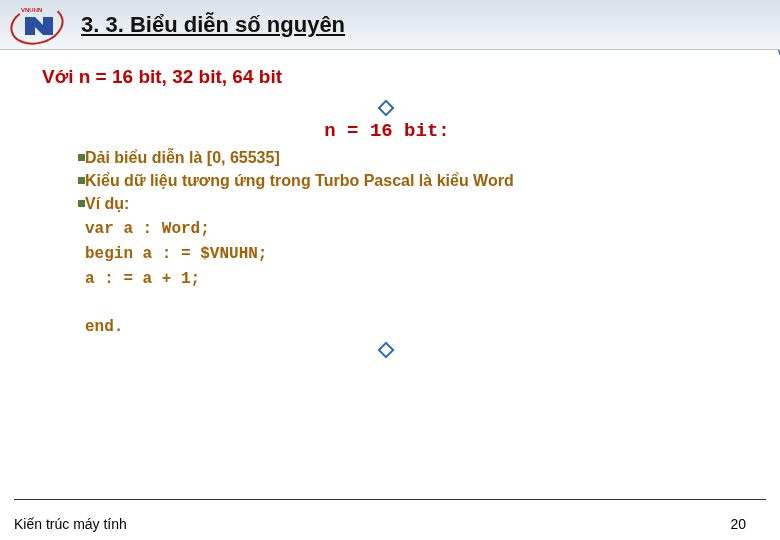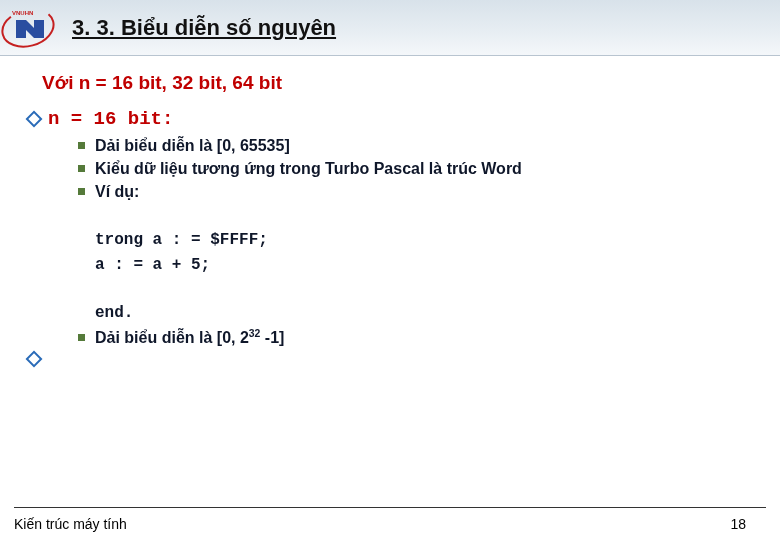--- a/index.html
+++ b/index.html
@@ -12,26 +12,26 @@
     overflow: hidden;
   }
   .corner-deco {
     position: absolute;
     top: 0; right: 0;
     width: 60px; height: 60px;
     pointer-events: none;
   }
   .header-bar {
     position: relative;
-    height: 56px;
+    height: 50px;
     background: linear-gradient(to bottom, #d8e2ea 0%, #e8eef3 60%, #f4f7fa 100%);
     border-bottom: 1px solid #b8c4d0;
     display: flex;
     align-items: center;
-    padding-left: 0;
+    padding-left: 9px;
   }
   .logo {
     width: 60px; height: 44px;
     position: relative;
     flex-shrink: 0;
   }
   .title {
     font-size: 22px;
     font-weight: bold;
     color: #111;
@@ -50,54 +50,55 @@
   }
   .l1 {
     font-size: 19px;
     font-weight: bold;
     color: #c00000;
     margin: 4px 0 4px -14px;
     display: flex;
     align-items: center;
     gap: 6px;
     font-family: "Courier New", monospace;
+    flex-direction: column;
   }
   .diamond {
     width: 12px; height: 12px;
     border: 2px solid #2a6bb8;
     transform: rotate(45deg);
     margin-right: 2px;
     flex-shrink: 0;
   }
   .l2 {
     display: flex;
-    gap: 10px;
+    gap: 0;
     margin-left: 36px;
     font-size: 16px;
     font-weight: bold;
-    color: #0f172a;
+    color: #a16207;
     line-height: 1.45;
     font-family: Arial, sans-serif;
   }
   .l2 + .l2 { margin-top: 0px; }
   .sq {
     width: 7px; height: 7px;
     background: #557a3a;
     margin-top: 8px;
     flex-shrink: 0;
   }
   .l2-body { flex: 1; }
   .mono { font-family: "Courier New", monospace; font-weight: bold; }
   sup { font-size: 0.65em; vertical-align: super; line-height: 0; }
   .footer {
     position: absolute;
     bottom: 8px;
     left: 14px; right: 14px;
     border-top: 1px solid #333;
-    padding-top: 8px;
+    padding-top: 16px;
     font-size: 14px;
     display: flex;
     align-items: center;
   }
   .footer .fl { flex: 1; text-align: left; }
   .footer .fc { flex: 0 0 auto; text-align: center; padding: 0 20px; }
   .footer .fr { flex: 1; text-align: right; }
 </style>
 </head>
 <body>
@@ -125,32 +126,28 @@
       <div class="l1">
         <span class="diamond"></span>
         <span>n = 16 bit:</span>
       </div>
       <div class="l2">
         <span class="sq"></span>
         <div class="l2-body">Dải biểu diễn là [0, 65535]</div>
       </div>
       <div class="l2">
         <span class="sq"></span>
-        <div class="l2-body">Kiểu dữ liệu tương ứng trong Turbo Pascal là trúc Word</div>
+        <div class="l2-body">Kiểu dữ liệu tương ứng trong Turbo Pascal là kiểu Word</div>
       </div>
       <div class="l2">
         <span class="sq"></span>
-        <div class="l2-body">Ví dụ:<br><br><span class="mono">trong a : = $FFFF;</span><br><span class="mono">a : = a + 5;</span><br><br><span class="mono">end.</span></div>
-      </div>
-      <div class="l2">
-        <span class="sq"></span>
-        <div class="l2-body">Dải biểu diễn là [0, 2<sup>32</sup> -1]</div>
+        <div class="l2-body">Ví dụ:<br><span class="mono">var a : Word;</span><br><span class="mono">begin a : = $VNUHN;</span><br><span class="mono">a : = a + 1;</span><br><br><span class="mono">end.</span></div>
       </div>
       <div class="l1">
         <span class="diamond"></span>
       </div>
     </div>
 </div>
 
 <div class="footer">
   <div class="fl">Kiến trúc máy tính</div>
-  <div class="fc">18</div>
+  <div class="fc">20</div>
 </div>
 
 </body></html>

